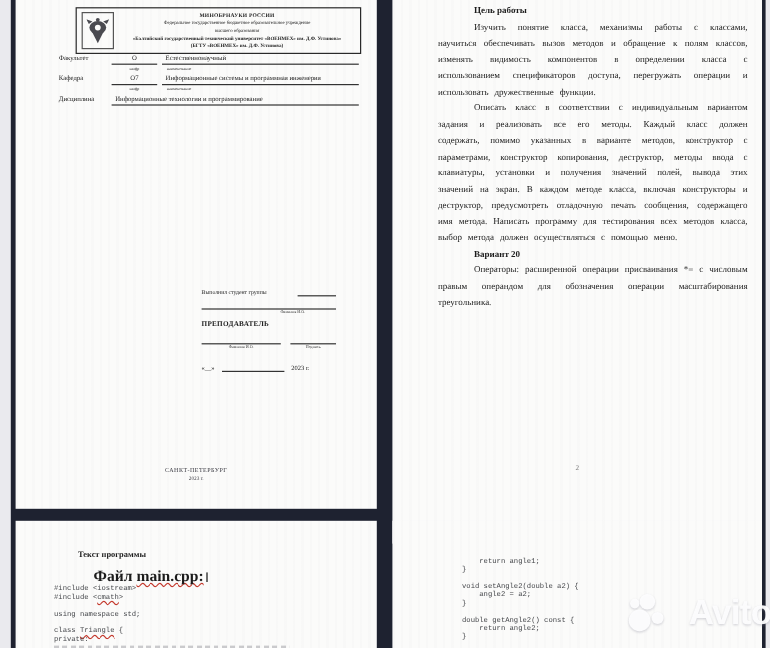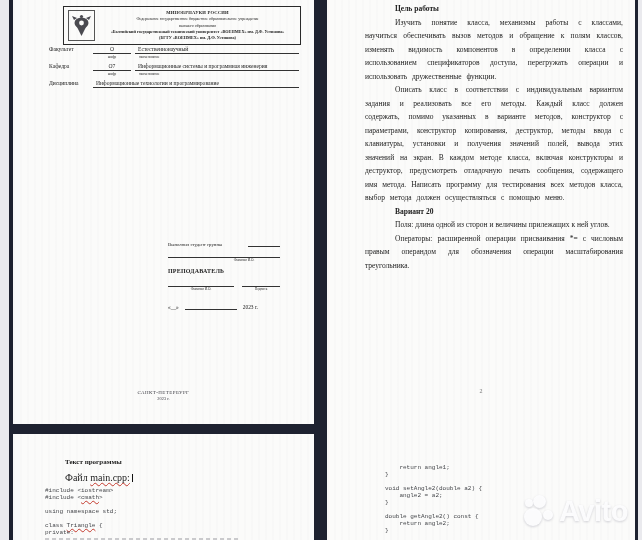--- a/index.html
+++ b/index.html
@@ -57,42 +57,42 @@
   
   .task-text{position:absolute;left:38px;top:2px;width:258px;}
   .tp-head{font:bold 7.5px/13.5px "Liberation Serif",serif;text-indent:30px;}
   .tp-par{font:7.5px/13.5px "Liberation Serif",serif;text-align:justify;text-indent:30px;
           word-spacing:3px;margin:0;}
   .tp-line{font:7.5px/13.5px "Liberation Serif",serif;text-indent:30px;}
   .page-num{position:absolute;left:0;top:388px;width:100%;text-align:center;font-size:6px;color:#777;}
 
   
   .cp-head{position:absolute;left:52px;top:24px;font-weight:bold;font-size:7px;}
-  .cp-file{position:absolute;left:52px;top:38px;font-weight:normal;font-size:10px;}
+  .cp-file{position:absolute;left:65px;top:38px;font-weight:bold;font-size:13px;}
   .misspell{text-decoration:underline wavy #c43a2e;text-decoration-thickness:.6px;text-underline-offset:1px;text-decoration-skip-ink:none;}
   .caret{display:inline-block;width:1px;height:8px;background:#111;vertical-align:-1px;margin-left:2px;}
   .code-block{position:absolute;font-family:"Liberation Mono","DejaVu Sans Mono",monospace;
               font-size:6px;color:#44464a;}
   .code-line{white-space:pre;min-height:7px;line-height:7px;}
   #cb-left{left:32px;top:53px;}
   #cb-right{left:58px;top:30px;}
   .cutoff-line{position:absolute;left:32px;top:104px;width:196px;height:3px;opacity:.5;
     background:repeating-linear-gradient(90deg,#9a9aa0 0 4px,transparent 4px 7px);}
 
   
   .watermark{position:absolute;left:524px;top:495px;display:flex;align-items:center;
              filter:drop-shadow(0 1px 1px rgba(130,130,145,0.35));}
   .wm-logo{position:relative;width:32px;height:33px;flex:none;}
   .wm-c{position:absolute;border-radius:50%;background:rgba(253,253,254,0.95);}
   .wm-c1{left:9px;top:0;width:13px;height:13px;}
   .wm-c2{left:1px;top:4px;width:8px;height:8px;}
   .wm-c3{left:0;top:13px;width:18px;height:18px;}
   .wm-c4{left:19px;top:15px;width:10px;height:10px;}
   .wm-text{font:bold 29px/1 "Liberation Sans",sans-serif;color:rgba(253,253,254,0.95);
-           letter-spacing:-.5px;margin-left:3px;}
+           letter-spacing:-.5px;margin-left:18px;}
 </style>
 </head>
 <body>
 
 <div id="photo">
   <div class="edge left"></div>
   <div class="edge right"></div>
 
   <div class="page" id="page-title">
     <div class="hdr-box">
@@ -173,21 +173,20 @@
       <div class="city-year">2023 г.</div>
     </div>
   </div>
 
   <div class="page" id="page-task">
     <div class="task-text">
       <div class="tp-head">Цель работы</div>
       <p class="tp-par">Изучить понятие класса, механизмы работы с классами, научиться обеспечивать вызов методов и обращение к полям классов, изменять видимость компонентов в определении класса с использованием спецификаторов доступа, перегружать операции и использовать дружественные функции.</p>
       <p class="tp-par">Описать класс в соответствии с индивидуальным вариантом задания и реализовать все его методы. Каждый класс должен содержать, помимо указанных в варианте методов, конструктор с параметрами, конструктор копирования, деструктор, методы ввода с клавиатуры, установки и получения значений полей, вывода этих значений на экран. В каждом методе класса, включая конструкторы и деструктор, предусмотреть отладочную печать сообщения, содержащего имя метода. Написать программу для тестирования всех методов класса, выбор метода должен осуществляться с помощью меню.</p>
       <div class="tp-head">Вариант 20</div>
-      <div class="tp-line">Поля: длина одной из сторон и величины прилежащих к ней углов.</div>
       <p class="tp-par">Операторы: расширенной операции присваивания *= с числовым правым операндом для обозначения операции масштабирования треугольника.</p>
     </div>
     <div class="page-num">2</div>
   </div>
 
   <div class="page" id="page-code-left">
     <div class="cp-head">Текст программы</div>
     <div class="cp-file"><span>Файл </span><span class="misspell">main.cpp:</span><span class="caret"></span></div>
     <div class="code-block" id="cb-left">
       <div class="code-line">#include &lt;iostream&gt;</div>

